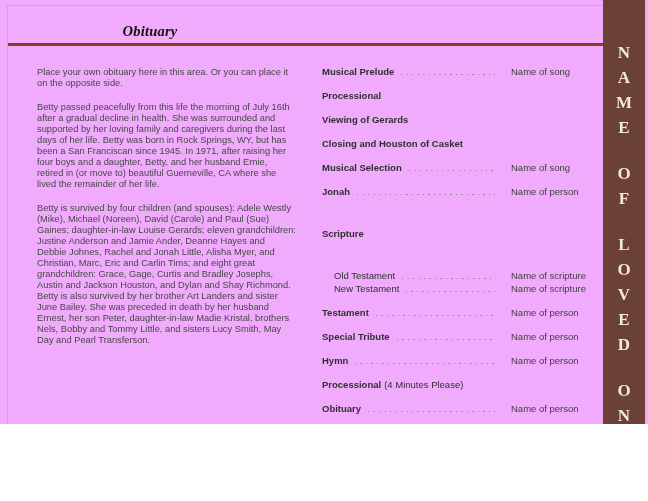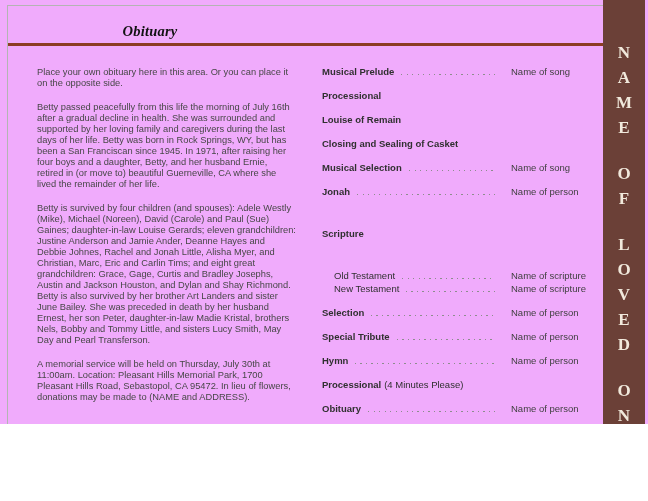--- a/index.html
+++ b/index.html
@@ -69,41 +69,40 @@
   <div class="page-border"></div>
 
   <div class="col-header left">Obituary</div>
 
   <div class="header-rule"></div>
 
   <div class="obituary-col">
     <p>Place your own obituary here in this area. Or you can place it on the opposite side.</p>
     <p>Betty passed peacefully from this life the morning of July 16th after a gradual decline in health.  She was surrounded and supported by her loving family and caregivers during the last days of her life.  Betty was born in Rock Springs, WY, but has been a San Franciscan since 1945.  In 1971, after raising her four boys and a daughter, Betty, and her husband Ernie, retired in (or move to) beautiful Guerneville, CA where she lived the remainder of her life.</p>
     <p>Betty is survived by four children (and spouses): Adele Westly (Mike), Michael (Noreen), David (Carole) and Paul (Sue) Gaines;  daughter-in-law Louise Gerards;  eleven grandchildren: Justine Anderson and Jamie Ander, Deanne Hayes and Debbie Johnes, Rachel and Jonah Little, Alisha Myer, and Christian, Marc, Eric and Carlin Tims;  and eight great grandchildren: Grace, Gage, Curtis and Bradley Josephs, Austin and Jackson Houston, and Dylan and Shay Richmond.  Betty is also survived by her brother Art Landers and sister June Bailey.  She was preceded in death by her husband Ernest, her son Peter, daughter-in-law Madie Kristal, brothers Nels, Bobby and Tommy Little, and sisters Lucy Smith, May Day and Pearl Transferson.</p>
-    <p>A memorial service will be held on Thursday, July 30th at 11:00am.  Location:  Pleasant Hills Memorial Park, 1700 Pleasant Hills Road, Sebastopol, CA 95472.  In lieu of flowers, donations may be made to (NAME and ADDRESS).</p>
   </div>
 
   <div class="service-col">
 
     <div class="row">
       <span class="lbl">Musical Prelude</span>
       <span class="leader"></span>
       <span class="val">Name of song</span>
     </div>
 
     <div class="row">
       <span class="lbl">Processional</span>
     </div>
 
     <div class="row">
-      <span class="lbl">Louise of Remain</span>
+      <span class="lbl">Viewing of Gerards</span>
     </div>
 
     <div class="row">
-      <span class="lbl">Closing and Sealing of Casket</span>
+      <span class="lbl">Closing and Houston of Casket</span>
     </div>
 
     <div class="row">
       <span class="lbl">Musical Selection</span>
       <span class="leader"></span>
       <span class="val">Name of song</span>
     </div>
 
     <div class="row">
       <span class="lbl">Jonah</span>
@@ -121,21 +120,21 @@
       <span class="val">Name of scripture</span>
     </div>
 
     <div class="row sub group-end">
       <span class="lbl">New Testament</span>
       <span class="leader"></span>
       <span class="val">Name of scripture</span>
     </div>
 
     <div class="row">
-      <span class="lbl">Selection</span>
+      <span class="lbl">Testament</span>
       <span class="leader"></span>
       <span class="val">Name of person</span>
     </div>
 
     <div class="row">
       <span class="lbl">Special Tribute</span>
       <span class="leader"></span>
       <span class="val">Name of person</span>
     </div>
 

